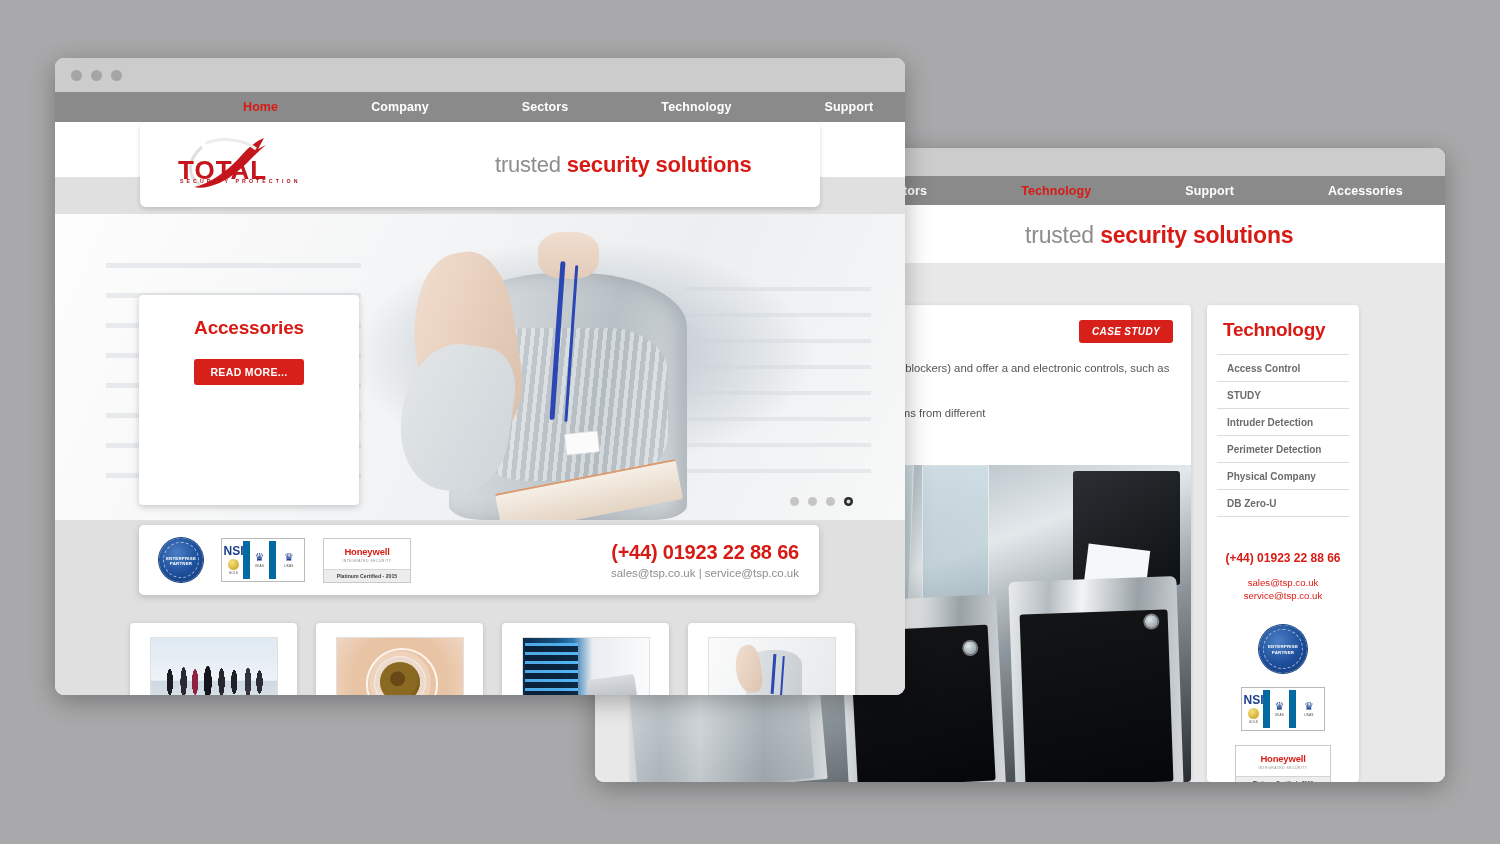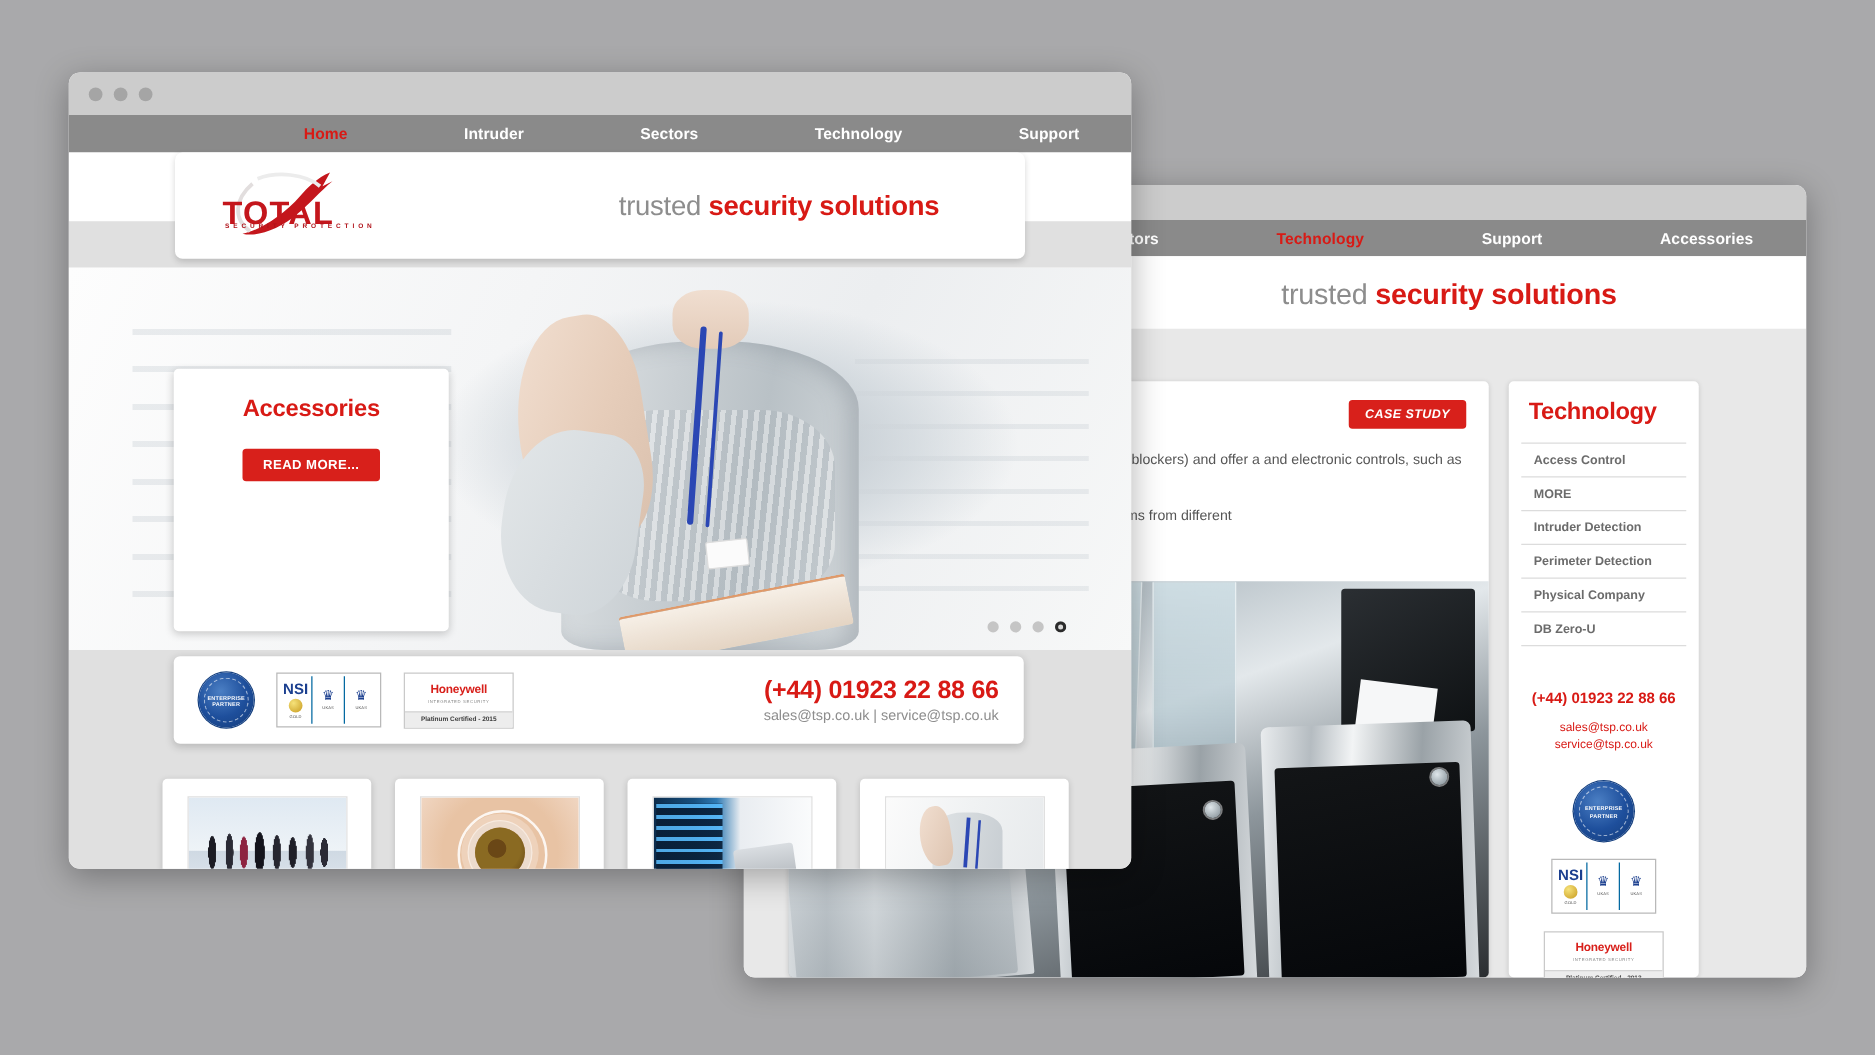--- a/index.html
+++ b/index.html
@@ -171,21 +171,21 @@
   }
   .seal-txt {
     position:absolute; left:0; right:0; top:40%;
     color:#fff; font-size:4.4px; font-weight:700; text-align:center;
     letter-spacing:.2px; line-height:1.25;
   }
   .nsi {
     display: flex; border: 1px solid #b9b9b9; background:#fff; padding:2px;
   }
   .nsi-cell {
-    width: 26px; height: 38px; border-right: 1px solid #0369a1;
+    width: 26px; height: 38px; border-right: 7px solid #0369a1;
     display:flex; flex-direction:column; align-items:center; justify-content:center;
     position: relative;
   }
   .nsi-cell:last-child { border-right: none; }
   .nsi-mark { font-size: 12px; font-weight: 800; color: #1b3f8f; line-height:1; }
   .nsi-gold { width:11px; height:11px; border-radius:50%;
     background: radial-gradient(circle at 35% 32%, #f6e27a, #c79a1e); margin-top:2px; }
   .crown { color:#1b3f8f; font-size:11px; line-height:1; }
   .nsi-tiny { font-size:3.2px; color:#4a4a4a; letter-spacing:.15px; text-align:center; margin-top:1px; }
   .honeywell {
@@ -366,21 +366,21 @@
             <div class="sensor" style="right:12%; top:18%;"></div>
           </div>
         </div>
       </div>
 
       <div class="content-card" style="position:absolute; left:612px; top:42px; width:152px; height:477px; padding:0 10px;">
 
         <div class="sidebar-title" style="padding:14px 0 13px 6px;">Technology</div>
 
         <div class="side-link">Access Control</div>
-        <div class="side-link">MORE</div>
+        <div class="side-link">STUDY</div>
         <div class="side-link">Intruder Detection</div>
         <div class="side-link">Perimeter Detection</div>
         <div class="side-link">Physical Company</div>
         <div class="side-link" style="border-bottom:1px solid #dcdcdc;">DB Zero-U</div>
 
         <div class="side-phone" style="margin-top:34px;">(+44) 01923 22 88 66</div>
         <div class="side-mail" style="margin-top:12px;">sales@tsp.co.uk</div>
         <div class="side-mail">service@tsp.co.uk</div>
 
         <div style="display:flex; flex-direction:column; align-items:center; gap:14px; margin-top:22px;">
@@ -418,21 +418,21 @@
   <div class="window" style="left:55px; top:58px; width:850px; height:637px;">
 
     <div class="titlebar">
       <span class="dot"></span>
       <span class="dot"></span>
       <span class="dot"></span>
     </div>
 
     <div class="navbar" style="padding-left:152px; gap:57px;">
       <span class="navitem active">Home</span>
-      <span class="navitem">Intruder</span>
+      <span class="navitem">Company</span>
       <span class="navitem">Sectors</span>
       <span class="navitem">Technology</span>
       <span class="navitem">Support</span>
       <span class="navitem">Accessories</span>
       <span class="navitem">Contact</span>
     </div>
 
     <div style="background:#fff; height:55px;"></div>
 
     <div style="position:absolute; left:0; top:119px; width:850px; height:518px; background:#e0e0e0;">

